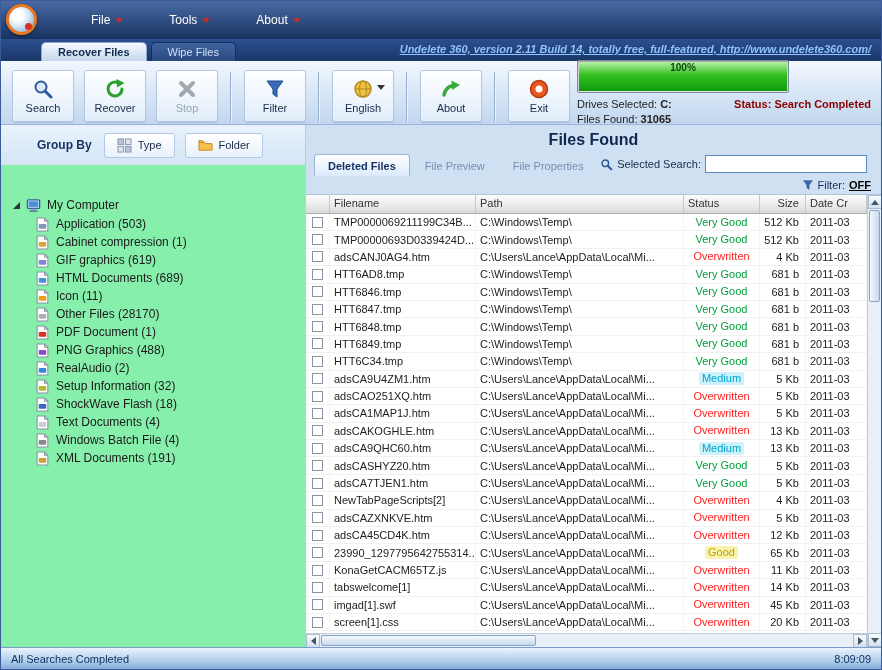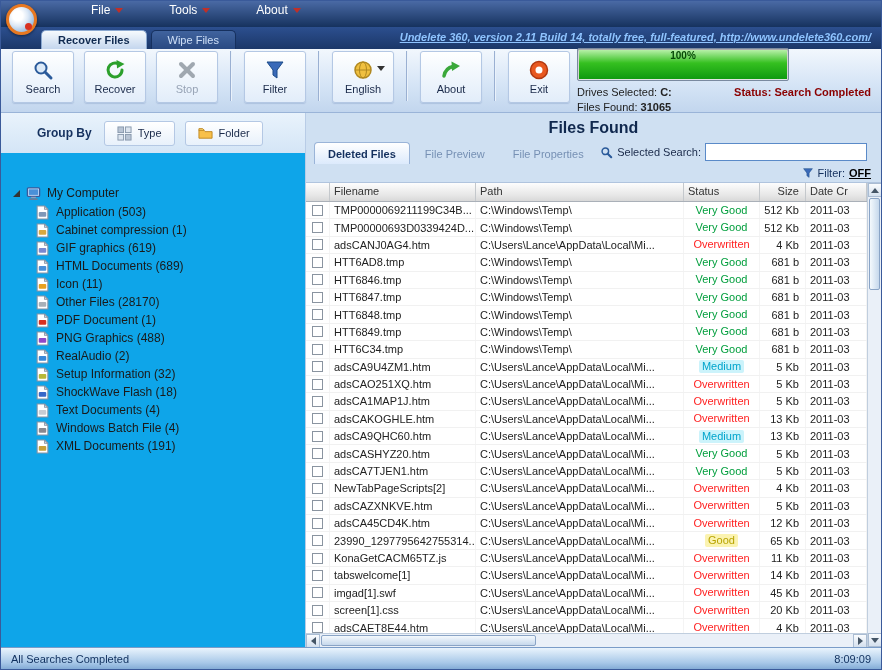--- a/index.html
+++ b/index.html
@@ -2,22 +2,22 @@
 <html><head>
 <meta charset="utf-8">
 <style>
   * { box-sizing: border-box; margin: 0; padding: 0; }
   html,body { background:#9db8d8; }
   body { font-family:"Liberation Sans", sans-serif; }
   .window { position:relative; width:882px; height:670px; background:#cfe0f2; overflow:hidden;
             border:1px solid #3a5a9a; display:flex; flex-direction:column; }
 
   
-  .menubar { height:26px; flex:none; background:linear-gradient(#4a6aa5,#16325e);
-             display:flex; align-items:flex-start; padding-left:78px; position:relative; }
+  .menubar { height:38px; flex:none; background:linear-gradient(#4a6aa5,#16325e);
+             display:flex; align-items:center; padding-left:78px; position:relative; }
   .logo { position:absolute; left:5px; top:3px; width:31px; height:31px; border-radius:50%;
           background:radial-gradient(circle at 35% 35%, #ffffff 0 22%, #dce8f6 45%, #9cbce0 75%, #5a88c0);
           border:3px solid #e87820; z-index:30; box-shadow:0 1px 3px rgba(0,0,0,.5); }
   .logo::after { content:""; position:absolute; right:2px; bottom:2px; width:7px; height:7px;
                  border-radius:50%; background:#d83020; }
   .menu-items { display:flex; }
   .menu-item { color:#fff; font-size:12px; display:flex; align-items:center; gap:5px;
                padding:2px 34px 2px 12px; cursor:default; }
   .menu-arrow { width:0; height:0; border-left:4px solid transparent; border-right:4px solid transparent;
                 border-top:5px solid #c03028; margin-top:1px; }
@@ -29,21 +29,21 @@
   .wtab.active { background:linear-gradient(#f6fafd,#c4d6ee); color:#102a50; border:1px solid #8aa8d0;
                  border-bottom:none; font-weight:bold; }
   .wtab.inactive { background:linear-gradient(#40639e,#2a4a82); color:#cfe0f8; border:1px solid #16305e;
                    border-bottom:none; }
   .top-link { position:absolute; right:10px; top:4px; color:#8fc4ff; font-size:11px; font-style:italic;
               font-weight:bold; text-decoration:underline; cursor:pointer; white-space:nowrap; }
 
   
   .toolbar { height:64px; flex:none; background:linear-gradient(#f2f7fd,#d6e5f6 55%,#c2d6ee);
              border-bottom:1px solid #9ab4d8; display:flex; align-items:center; padding:2px 6px; }
-  .tb-buttons { display:flex; align-items:flex-start; height:100%; }
+  .tb-buttons { display:flex; align-items:flex-end; height:100%; }
   .tb-btn { width:62px; height:52px; display:flex; flex-direction:column; align-items:center;
             justify-content:center; gap:3px; border:1px solid #b4c8e4; border-radius:3px;
             background:linear-gradient(#feffff,#e2edfa); margin:0 5px; font-size:11px; color:#1a2a4a;
             position:relative; box-shadow:inset 0 1px 0 #fff, 0 1px 1px rgba(90,120,170,.25); cursor:pointer; }
   .tb-btn.disabled { color:#98a4b6; }
   .tb-sep { width:2px; height:50px; margin:0 7px; border-left:1px solid #9ab0d2; border-right:1px solid #eaf2fb; }
   .icon { display:inline-flex; }
   .tb-btn .icon svg { width:22px; height:22px; display:block; }
   .tb-dd { position:absolute; top:14px; right:8px; width:0; height:0; border-left:4px solid transparent;
            border-right:4px solid transparent; border-top:5px solid #333; }
@@ -64,21 +64,21 @@
   .content { flex:1; display:flex; min-height:0; }
   .left-col { width:305px; flex:none; display:flex; flex-direction:column; border-right:1px solid #b8cce6; }
   .groupby { height:40px; flex:none; background:linear-gradient(#e9f3fc,#d4e5f6); display:flex;
              align-items:center; gap:12px; padding-left:36px; }
   .groupby-label { font-weight:bold; font-size:12px; color:#14305e; }
   .gb-buttons { display:flex; gap:10px; }
   .chip { display:flex; align-items:center; gap:6px; font-size:11px; padding:4px 12px;
           border:1px solid #b4c8e4; border-radius:3px; background:linear-gradient(#ffffff,#e8f1fb);
           color:#1a2a4a; cursor:pointer; box-shadow:inset 0 1px 0 #fff; }
   .chip .icon svg { width:15px; height:15px; display:block; }
-  .tree { flex:1; background:#0ea5e9; padding:30px 0 0 12px; overflow:hidden; font-size:12px; color:#1a1a1a; }
+  .tree { flex:1; background:#86efac; padding:30px 0 0 12px; overflow:hidden; font-size:12px; color:#1a1a1a; }
   .tree-root { display:flex; align-items:center; gap:6px; height:20px; cursor:pointer; }
   .expander { width:0; height:0; border-bottom:7px solid #333; border-left:7px solid transparent; }
   .tree-root .icon svg, .t-icon svg { width:15px; height:15px; display:block; }
   .tree-item { display:flex; align-items:center; gap:6px; height:18px; padding-left:22px; cursor:pointer; }
   .t-icon { display:inline-flex; }
 
   .right-col { flex:1; display:flex; flex-direction:column; min-width:0; background:#cfe0f2; }
   .panel-title { height:25px; flex:none; text-align:center; font-weight:bold; font-size:16px;
                  color:#10284e; padding-top:6px; }
   .tabs-row { height:26px; flex:none; display:flex; align-items:flex-end; padding-left:8px; }

